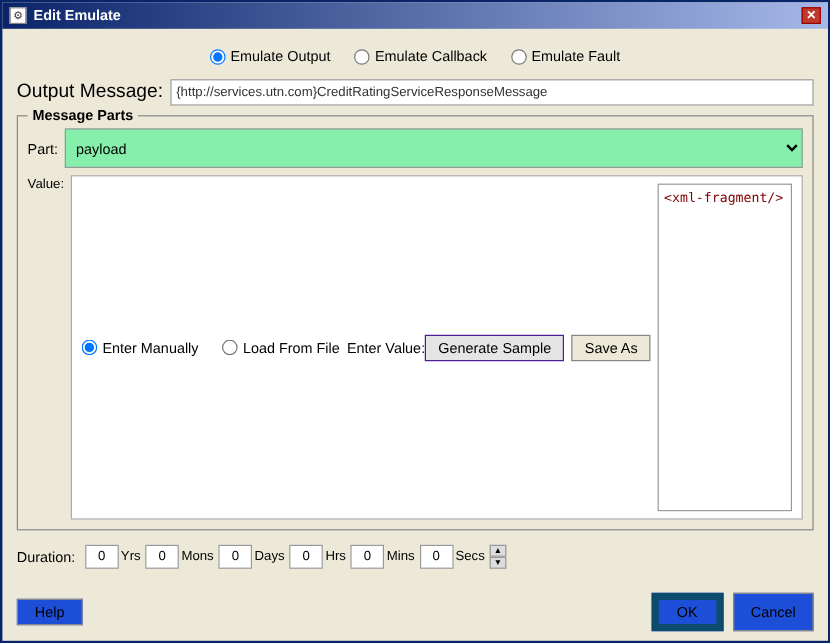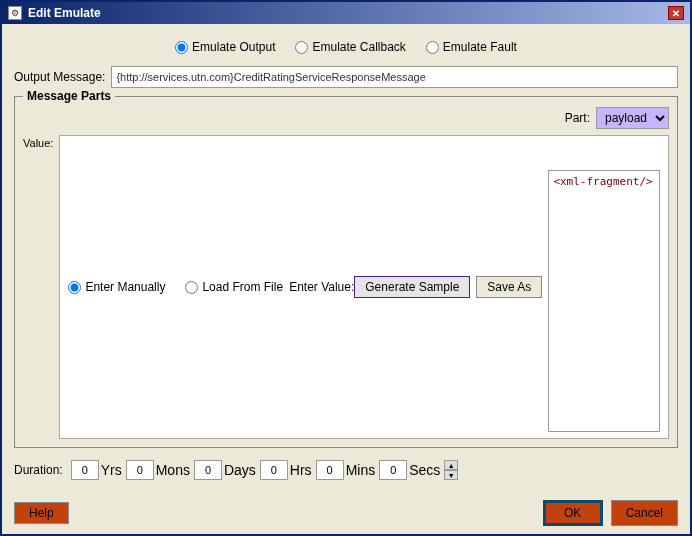--- a/index.html
+++ b/index.html
@@ -82,41 +82,40 @@
     .radio-option input[type="radio"] {
       margin: 0;
       cursor: pointer;
     }
     .output-message-row {
       display: flex;
       align-items: center;
       gap: 6px;
     }
     .output-message-label {
-      font-size: 12px;
+      font-size: 16px;
       white-space: nowrap;
     }
     .output-message-input {
       flex: 1;
       height: 22px;
       border: 1px solid #999;
       background: white;
       padding: 2px 4px;
       font-size: 11px;
       color: #333;
     }
     .message-parts-group {
       border: 1px solid #888;
       padding: 6px 8px 8px 8px;
       flex: 1;
       display: flex;
       flex-direction: column;
       gap: 6px;
       position: relative;
-      align-items: flex-end;
     }
     .group-legend {
       position: absolute;
       top: -8px;
       left: 8px;
       background: #ece9d8;
       padding: 0 4px;
       font-size: 12px;
       font-weight: bold;
     }
@@ -125,23 +124,23 @@
       align-items: center;
       gap: 6px;
       margin-top: 4px;
     }
     .part-label {
       font-size: 12px;
       white-space: nowrap;
     }
     .part-select {
       flex: 1;
-      height: 22px;
-      border: 1px solid #999;
-      background: #c4b5fd;
+      height: 33px;
+      border: 1px solid #999;
+      background: #86efac;
       padding: 2px 4px;
       font-size: 12px;
       appearance: auto;
     }
     .value-label {
       font-size: 11px;
       white-space: nowrap;
       align-self: flex-start;
       padding-top: 2px;
     }
@@ -176,21 +175,20 @@
     .xml-textarea {
       flex: 1;
       border: 1px solid #999;
       background: white;
       padding: 4px;
       font-family: monospace;
       font-size: 11px;
       color: #800000;
       resize: none;
       min-height: 130px;
-      margin-top: 28px;
     }
     .value-row-container {
       display: flex;
       gap: 6px;
       flex: 1;
     }
     .duration-row {
       display: flex;
       align-items: center;
       gap: 4px;
@@ -208,21 +206,21 @@
     .duration-input {
       width: 28px;
       height: 20px;
       border: 1px solid #999;
       background: white;
       text-align: center;
       font-size: 11px;
       padding: 0 2px;
     }
     .duration-unit {
-      font-size: 14px;
+      font-size: 11px;
     }
     .spinner {
       display: flex;
       flex-direction: column;
       margin-left: 2px;
     }
     .spinner-btn {
       width: 14px;
       height: 10px;
       background: #ddd;
@@ -234,30 +232,30 @@
       font-size: 7px;
       line-height: 1;
     }
     .bottom-bar {
       display: flex;
       justify-content: space-between;
       align-items: center;
       padding: 6px 12px 8px 12px;
     }
     .btn {
-      background: #c2410c;
+      background: #1d4ed8;
       border: 1px solid #888;
       padding: 3px 14px;
       font-size: 12px;
       cursor: pointer;
       min-width: 50px;
     }
     .btn-ok {
       min-width: 60px;
-      border: 3px solid #0c4a6e;
+      border: 6px solid #0c4a6e;
       margin-left: 45px;
     }
     .generate-sample-btn {
       background: #e5e5e5;
       border: 1px solid #4c1d95;
       padding: 3px 10px;
       font-size: 12px;
       cursor: pointer;
     }
     .save-as-btn {

